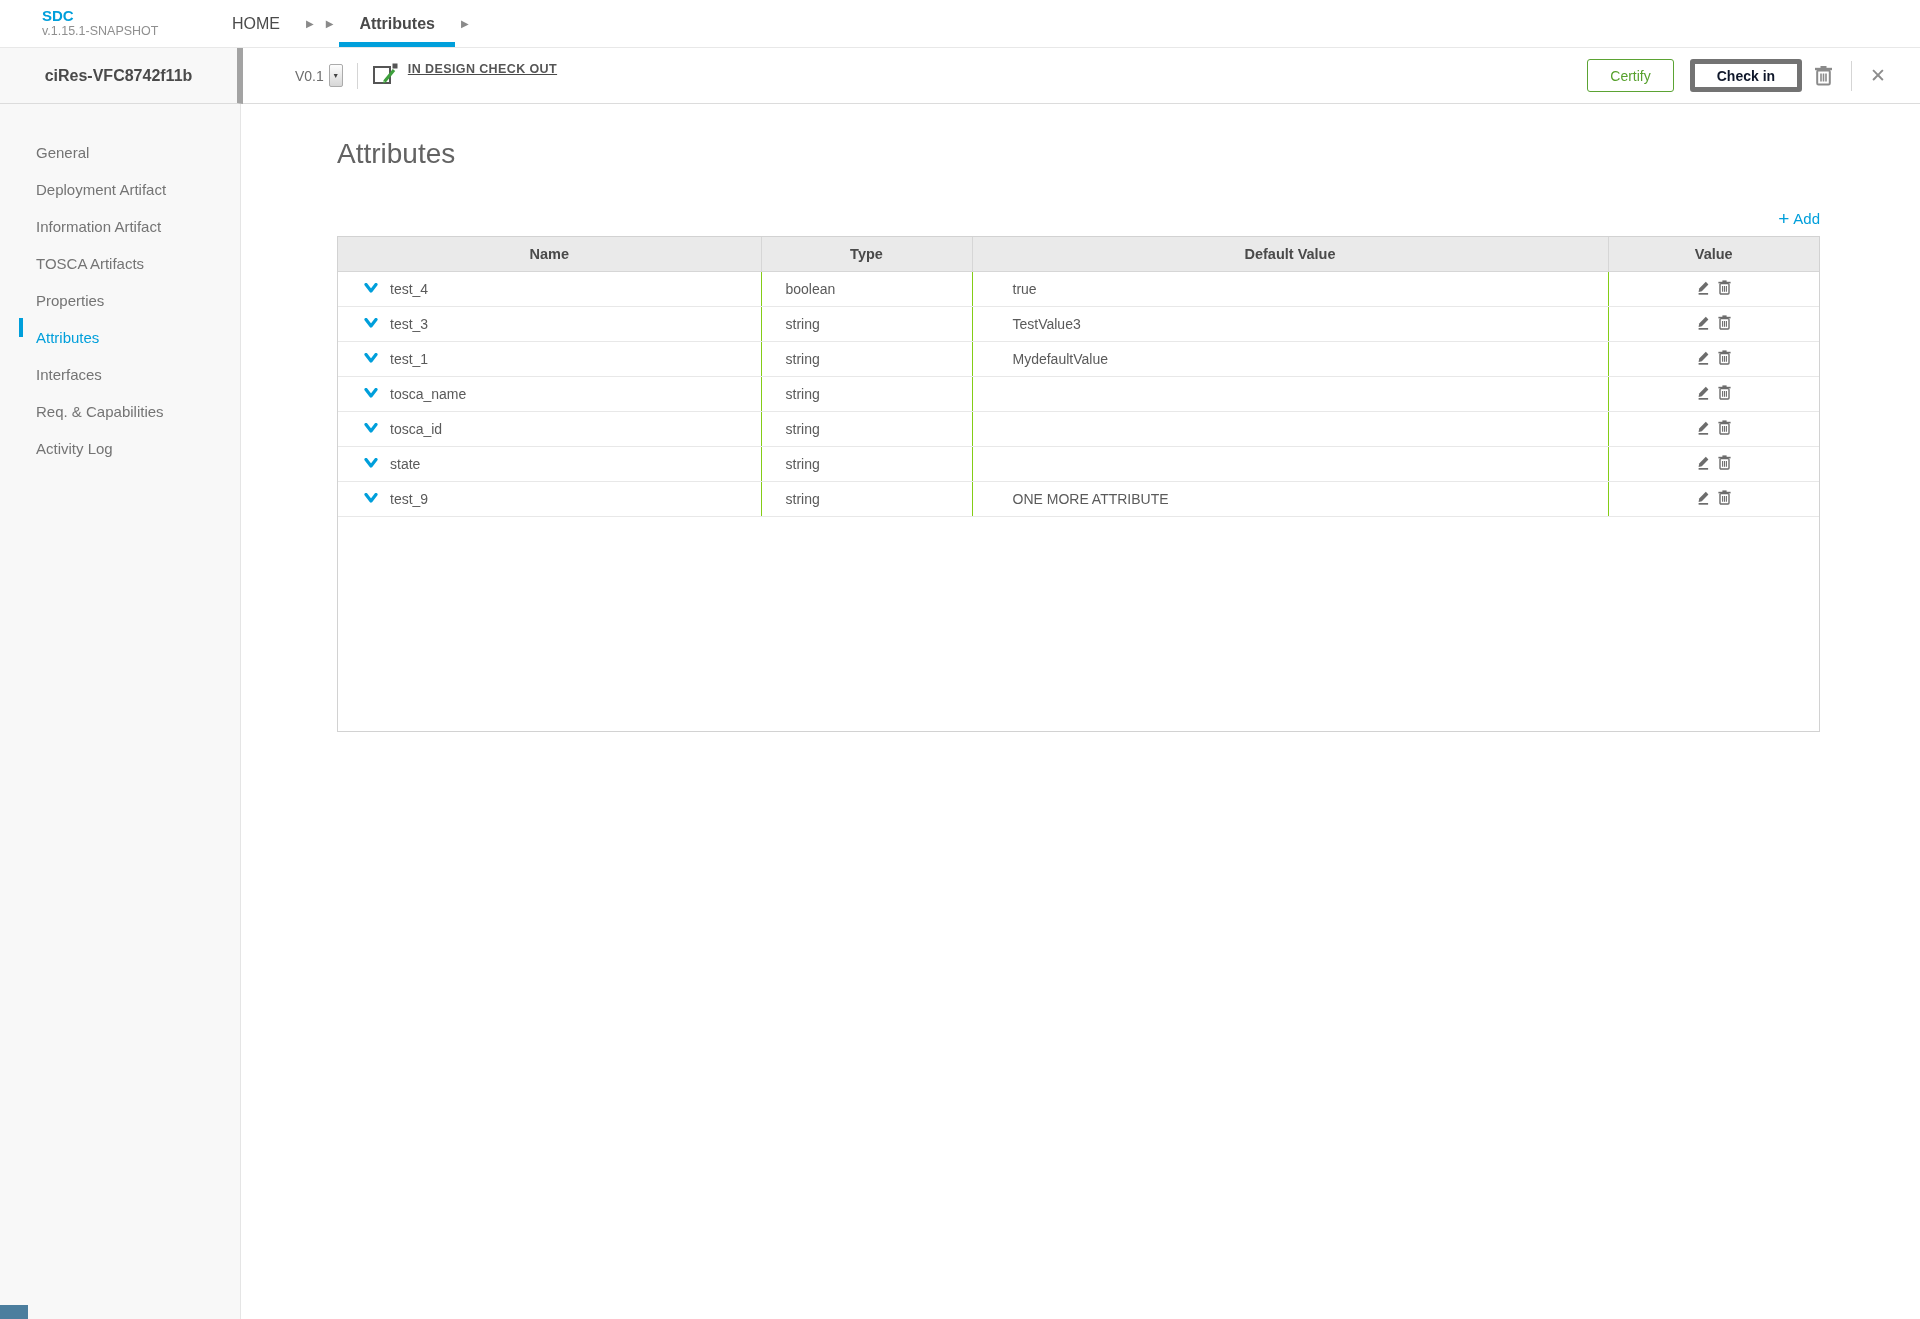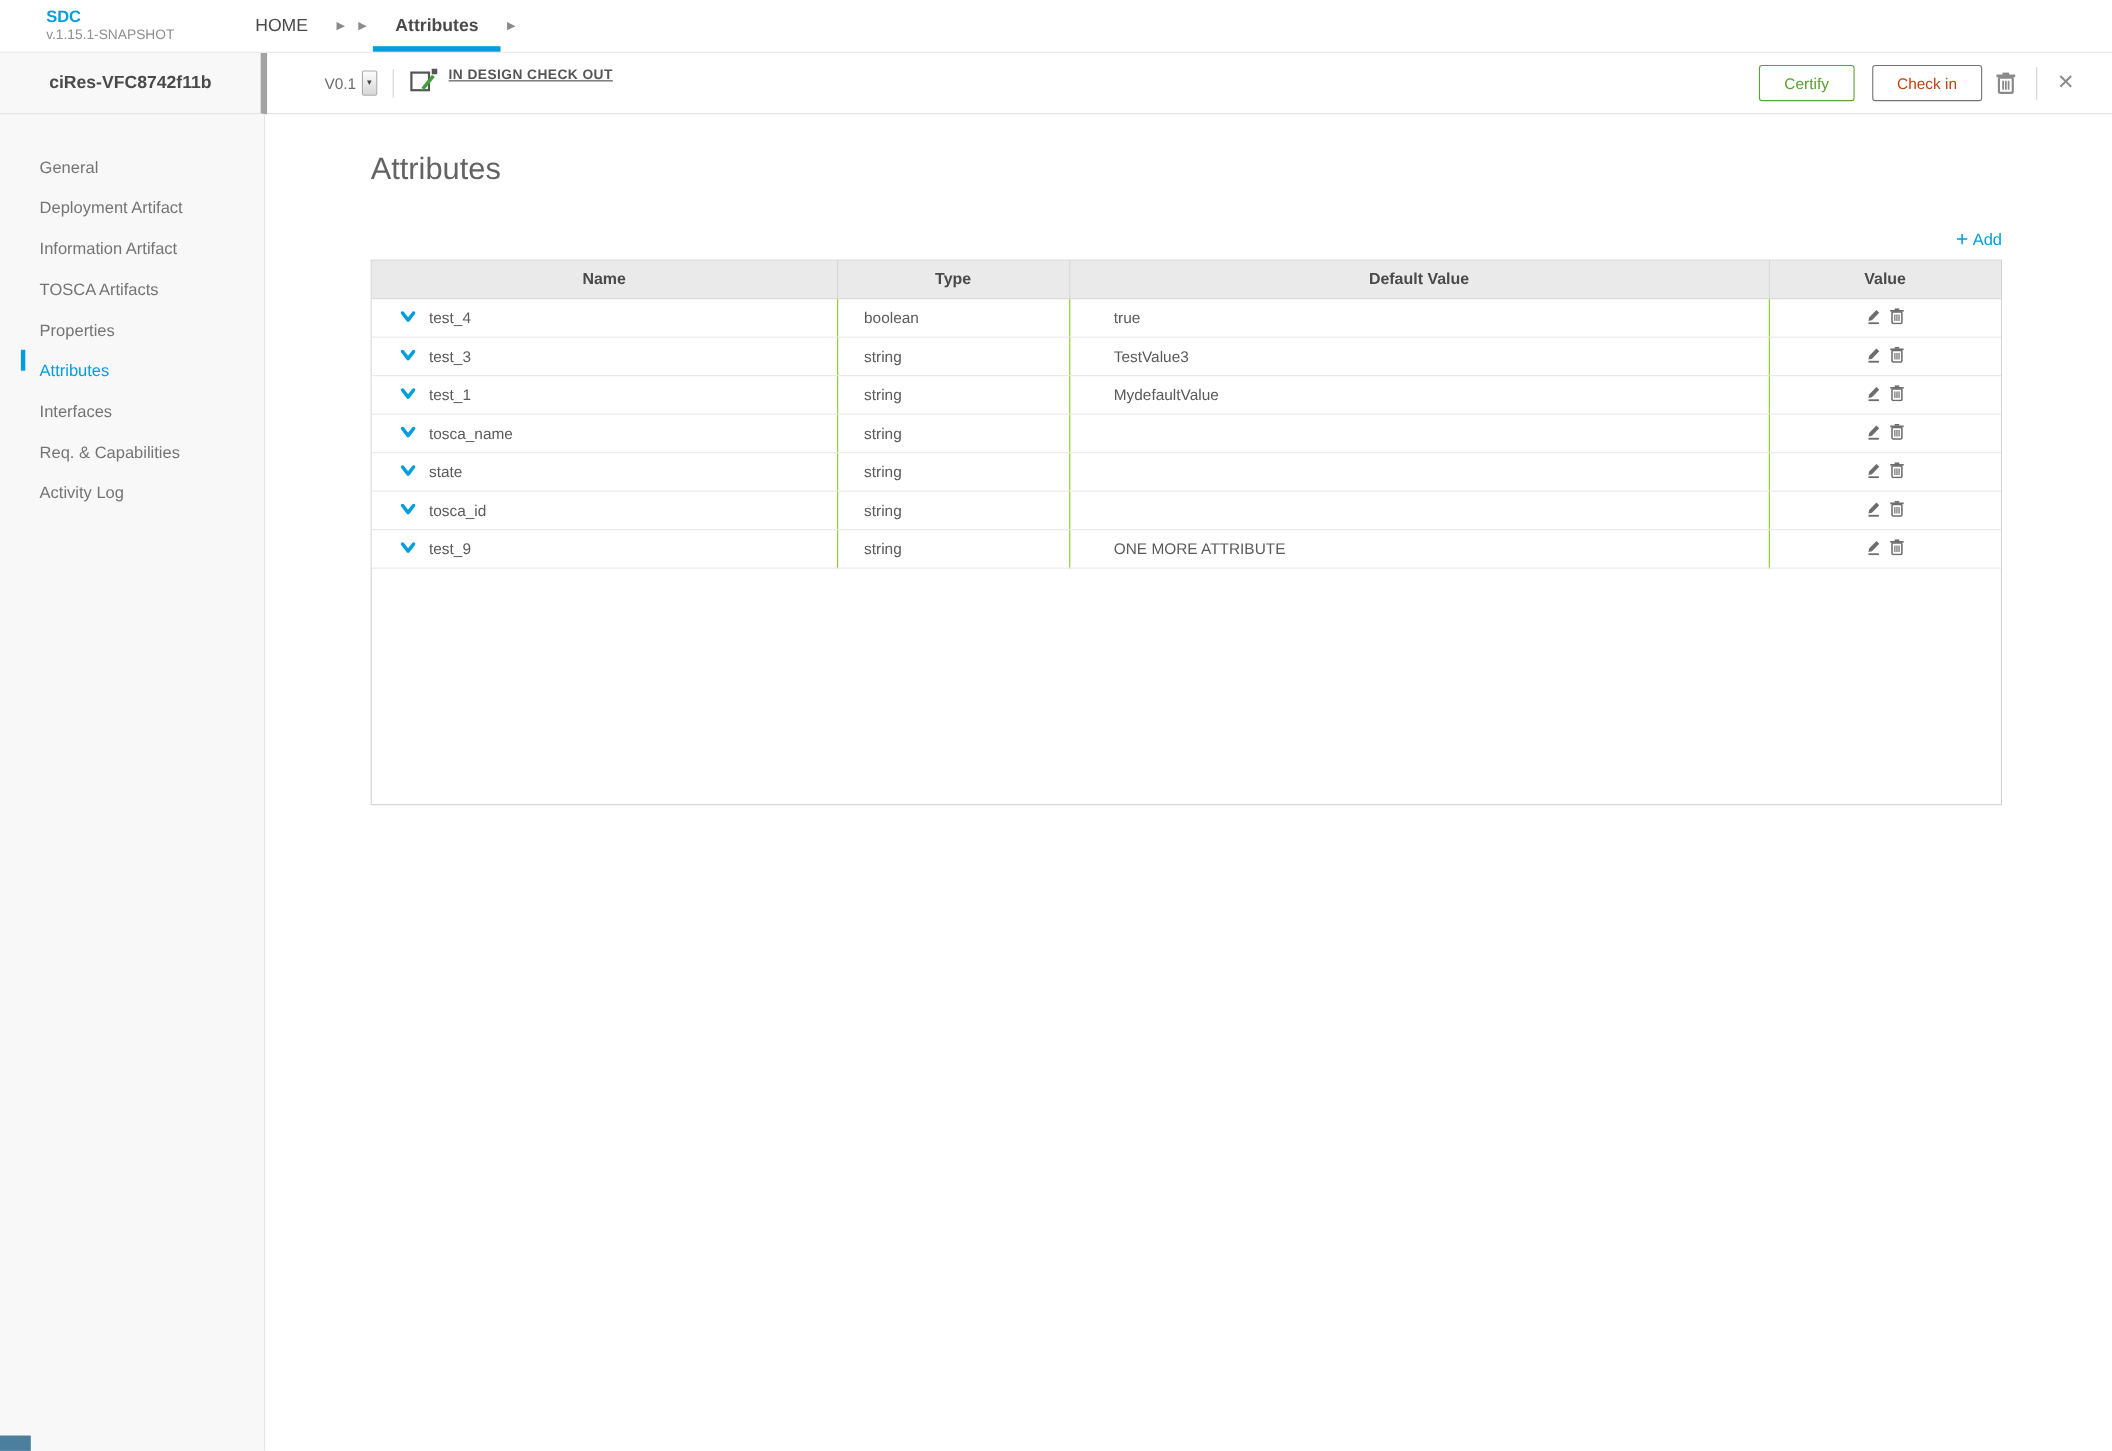--- a/index.html
+++ b/index.html
@@ -33,21 +33,21 @@
   .spinner { width:14px; height:23px; border:1px solid #ababab; border-radius:2px;
              background:linear-gradient(#fdfdfd,#d7d7d7); display:flex; align-items:center;
              justify-content:center; font-size:7px; color:#444; cursor:pointer; }
   .vdiv { width:1px; height:26px; background:#d5d5d5; margin:0 14px; }
   .state-wrap { display:flex; gap:9px;text-decoration:underline; }
   .state-label { font-weight:bold; font-size:12.5px; letter-spacing:.4px; color:#555; }
   .tool-right { margin-left:auto; display:flex; align-items:center; margin-right:22px; }
   .btn { height:33px; border-radius:3px; background:#fff; font-size:14px; padding:0 22px;
          cursor:pointer; font-family:inherit; }
   .btn-certify { border:1px solid #5ba333; color:#57a12d; margin-right:16px; }
-  .btn-checkin { border:1px solid #737373; color:#c2410c; }
+  .btn-checkin { border:5px solid #737373; color:#0f172a;font-weight:bold; }
   .icon-btn { background:none; border:none; cursor:pointer; display:flex; align-items:center;
               justify-content:center; padding:0 12px; }
   .tool-sep { width:1px; height:30px; background:#d5d5d5; margin:0 6px; }
   .close-x { font-size:19px; color:#8c8c8c; line-height:1; }
 
   
   .app-body { display:flex; height:1215px; position:relative; }
   .sidebar { width:243px; background:#f8f8f8; border-right:1px solid #e5e5e5; padding-top:20px;
              position:relative; }
   .side-item { position:relative; height:37px; display:flex; align-items:flex-end;
@@ -361,56 +361,56 @@
   </tr>
 
   <tr class="attr-row">
     <td class="cell-name">
       <span class="name-inner">
         <span class="chevron">
           <svg width="14" height="11" viewBox="0 0 14 11">
             <path d="M2 1.5 L7 8 L12 1.5" fill="none" stroke="#009fdb" stroke-width="3.2" stroke-linecap="round" stroke-linejoin="round"></path>
           </svg>
         </span>
+        <span>tosca_id</span>
+      </span>
+    </td>
+    <td class="cell-type">string</td>
+    <td class="cell-def"></td>
+    <td class="cell-act">
+      <span class="act-icons">
+        <span>
+          <svg width="15" height="16" viewBox="0 0 15 16">
+            <path d="M3.2 9.6 L9.8 2.8 L12.4 5.4 L5.8 12.2 L2.6 12.9 Z" fill="#6d6d6d"></path>
+            <rect x="2.6" y="14" width="9.5" height="1.7" fill="#6d6d6d"></rect>
+          </svg>
+        </span>
+        <span>
+          <svg width="13" height="15" viewBox="0 0 13 15">
+            <rect x="2" y="3.6" width="9" height="10.4" rx="1" fill="none" stroke="#6d6d6d" stroke-width="1.4"></rect>
+            <line x1="0.4" y1="2.6" x2="12.6" y2="2.6" stroke="#6d6d6d" stroke-width="1.6"></line>
+            <rect x="4.4" y="0.4" width="4.2" height="1.6" fill="#6d6d6d"></rect>
+            <line x1="4.6" y1="6" x2="4.6" y2="11.8" stroke="#6d6d6d" stroke-width="1.1"></line>
+            <line x1="6.5" y1="6" x2="6.5" y2="11.8" stroke="#6d6d6d" stroke-width="1.1"></line>
+            <line x1="8.4" y1="6" x2="8.4" y2="11.8" stroke="#6d6d6d" stroke-width="1.1"></line>
+          </svg>
+        </span>
+      </span>
+    </td>
+  </tr>
+
+  <tr class="attr-row">
+    <td class="cell-name">
+      <span class="name-inner">
+        <span class="chevron">
+          <svg width="14" height="11" viewBox="0 0 14 11">
+            <path d="M2 1.5 L7 8 L12 1.5" fill="none" stroke="#009fdb" stroke-width="3.2" stroke-linecap="round" stroke-linejoin="round"></path>
+          </svg>
+        </span>
         <span>state</span>
-      </span>
-    </td>
-    <td class="cell-type">string</td>
-    <td class="cell-def"></td>
-    <td class="cell-act">
-      <span class="act-icons">
-        <span>
-          <svg width="15" height="16" viewBox="0 0 15 16">
-            <path d="M3.2 9.6 L9.8 2.8 L12.4 5.4 L5.8 12.2 L2.6 12.9 Z" fill="#6d6d6d"></path>
-            <rect x="2.6" y="14" width="9.5" height="1.7" fill="#6d6d6d"></rect>
-          </svg>
-        </span>
-        <span>
-          <svg width="13" height="15" viewBox="0 0 13 15">
-            <rect x="2" y="3.6" width="9" height="10.4" rx="1" fill="none" stroke="#6d6d6d" stroke-width="1.4"></rect>
-            <line x1="0.4" y1="2.6" x2="12.6" y2="2.6" stroke="#6d6d6d" stroke-width="1.6"></line>
-            <rect x="4.4" y="0.4" width="4.2" height="1.6" fill="#6d6d6d"></rect>
-            <line x1="4.6" y1="6" x2="4.6" y2="11.8" stroke="#6d6d6d" stroke-width="1.1"></line>
-            <line x1="6.5" y1="6" x2="6.5" y2="11.8" stroke="#6d6d6d" stroke-width="1.1"></line>
-            <line x1="8.4" y1="6" x2="8.4" y2="11.8" stroke="#6d6d6d" stroke-width="1.1"></line>
-          </svg>
-        </span>
-      </span>
-    </td>
-  </tr>
-
-  <tr class="attr-row">
-    <td class="cell-name">
-      <span class="name-inner">
-        <span class="chevron">
-          <svg width="14" height="11" viewBox="0 0 14 11">
-            <path d="M2 1.5 L7 8 L12 1.5" fill="none" stroke="#009fdb" stroke-width="3.2" stroke-linecap="round" stroke-linejoin="round"></path>
-          </svg>
-        </span>
-        <span>tosca_id</span>
       </span>
     </td>
     <td class="cell-type">string</td>
     <td class="cell-def"></td>
     <td class="cell-act">
       <span class="act-icons">
         <span>
           <svg width="15" height="16" viewBox="0 0 15 16">
             <path d="M3.2 9.6 L9.8 2.8 L12.4 5.4 L5.8 12.2 L2.6 12.9 Z" fill="#6d6d6d"></path>
             <rect x="2.6" y="14" width="9.5" height="1.7" fill="#6d6d6d"></rect>

